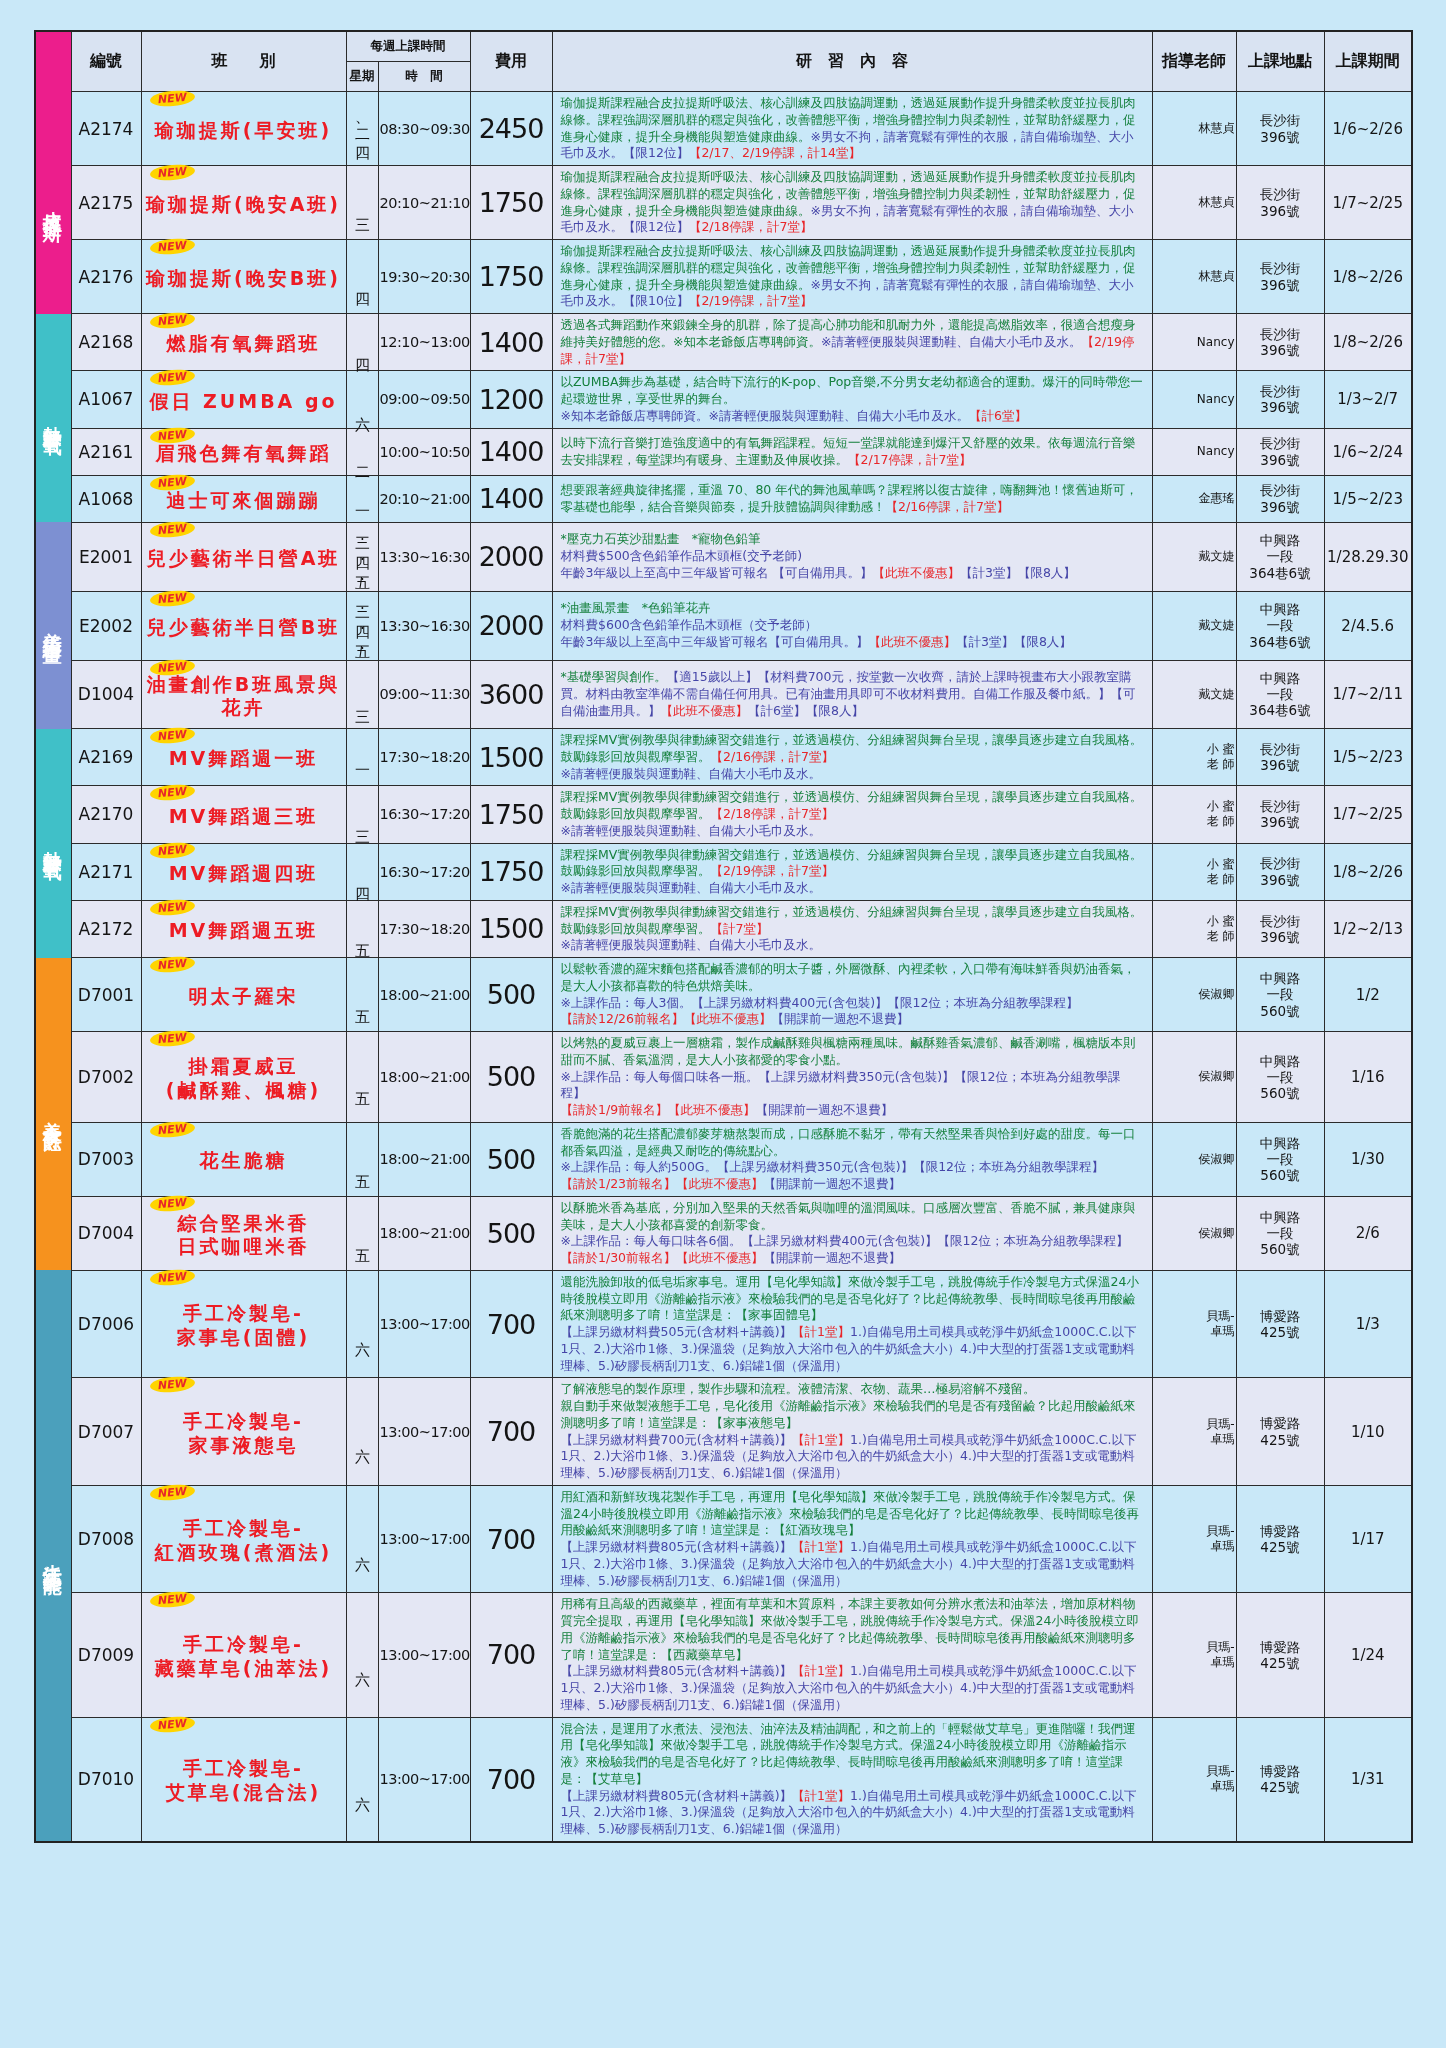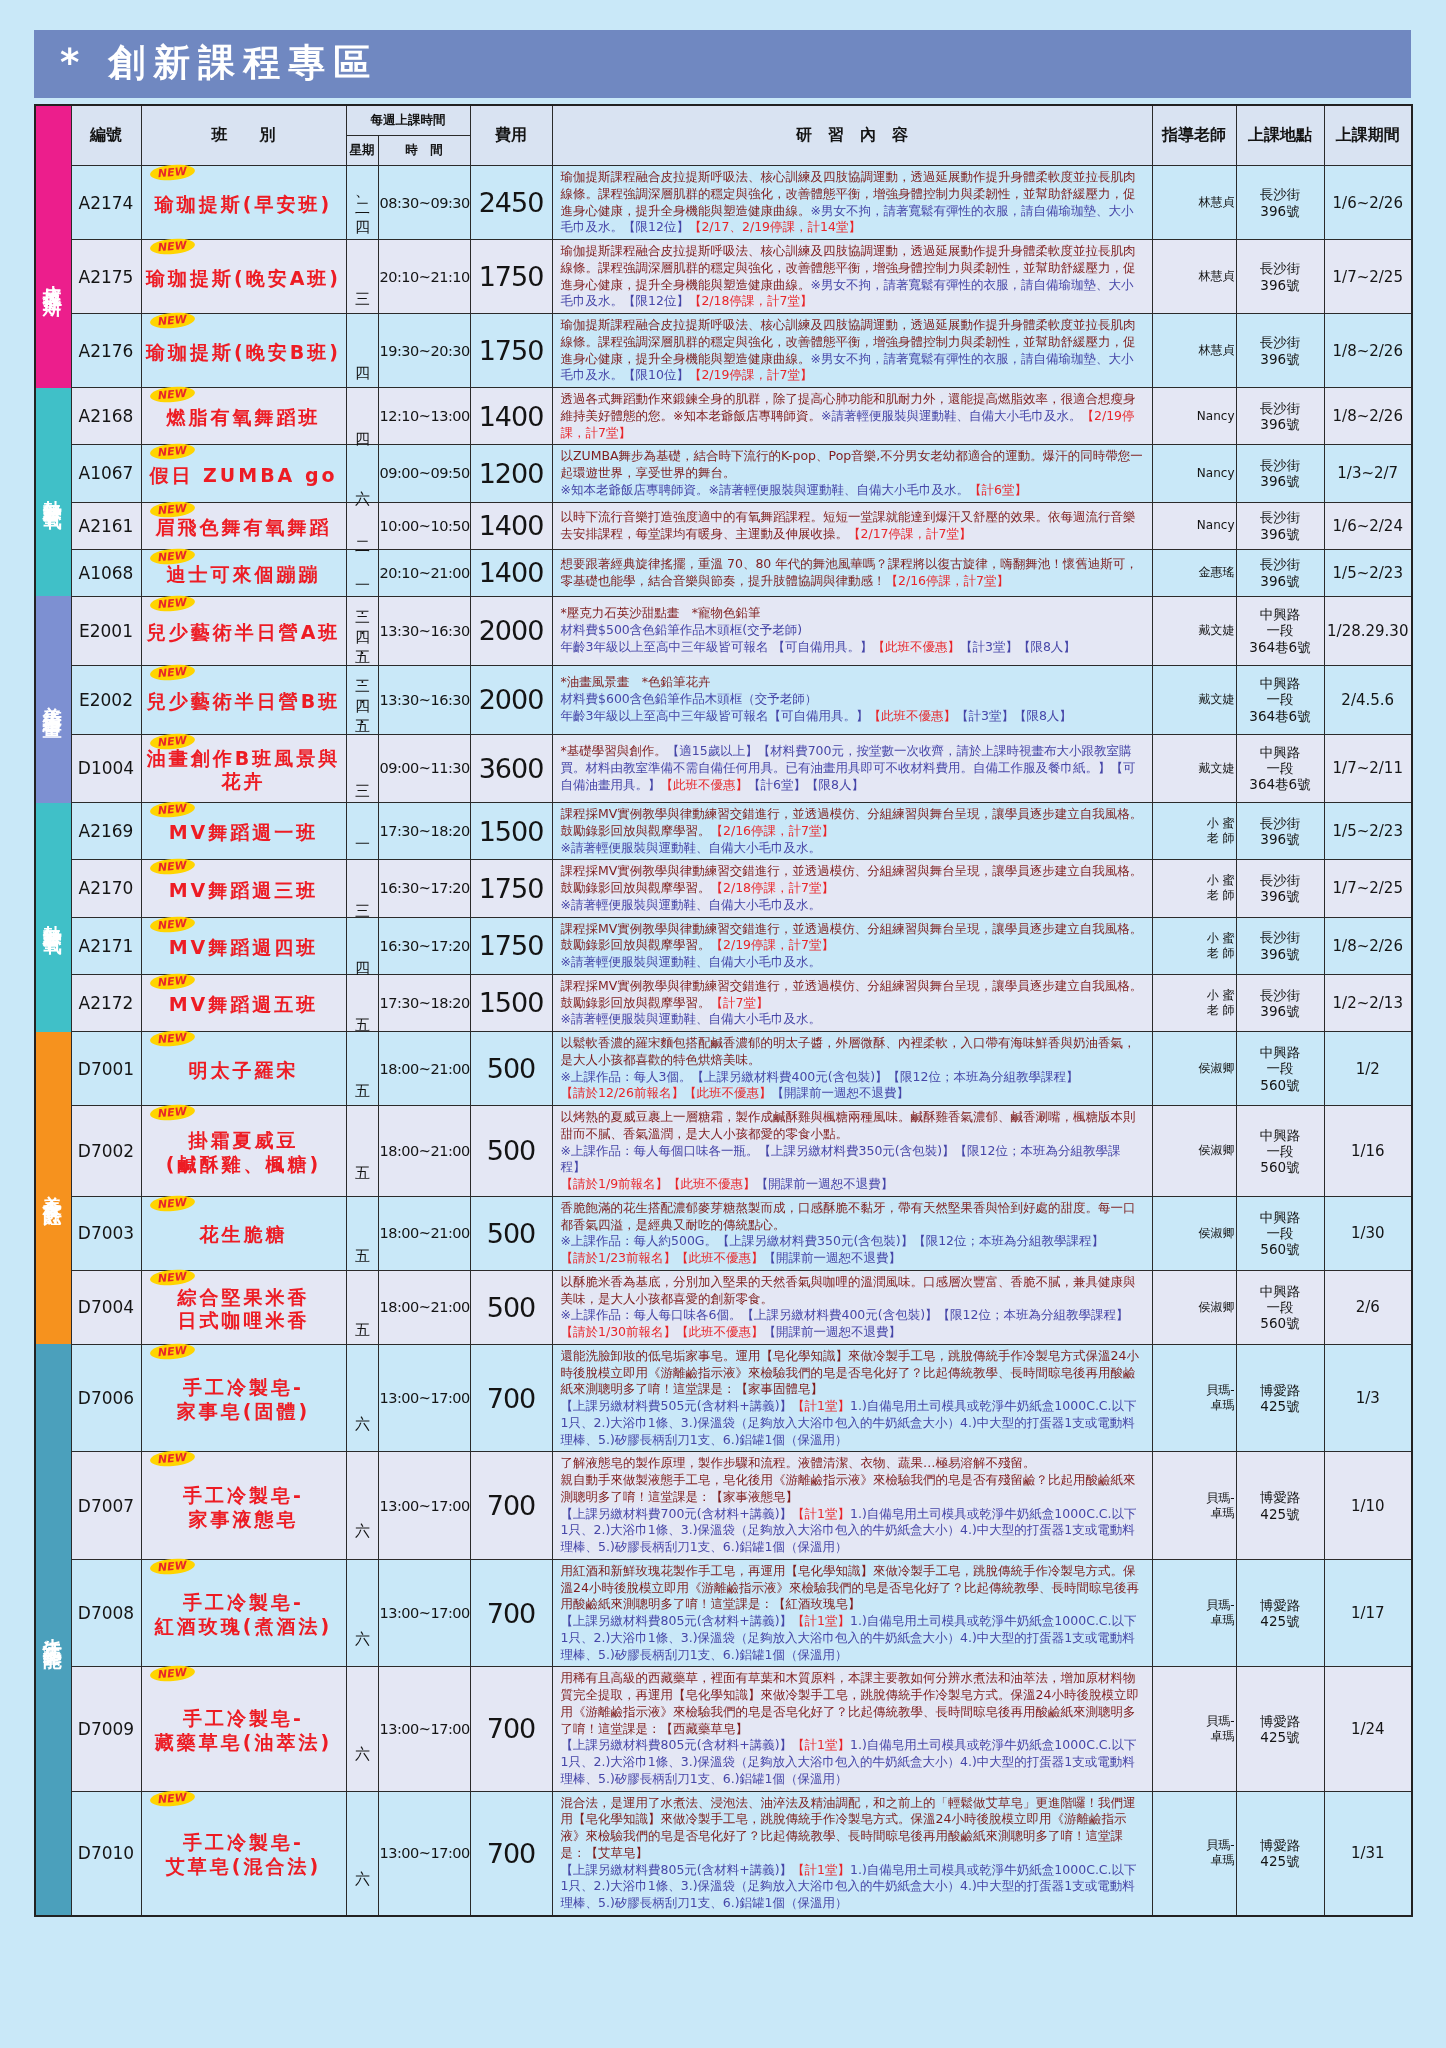--- a/index.html
+++ b/index.html
@@ -44,32 +44,31 @@
   }
   td.day{text-align:center;padding:2px 0;}
   .vert{
     writing-mode:vertical-rl;text-orientation:upright;
     display:inline-block;font-size:15px;letter-spacing:1px;line-height:1;
   }
   td.time{text-align:center;font-size:14.5px;letter-spacing:-0.5px;}
   td.fee{text-align:center;font-size:27px;font-weight:normal;letter-spacing:-1px;}
   td.content{padding:3px 8px;font-size:12.5px;line-height:1.34;text-align:left;}
   .seg{white-space:pre-line;}
-  .seg.k{color:#7f1d1d;margin-top:36px;}
+  .seg.k{color:#15803d;margin-top:36px;}
   .seg.b{color:#4646a8;}
   .seg.r{color:#e8262a;}
   td.teacher{text-align:right;font-size:12px;white-space:pre-line;line-height:1.25;}
   td.loc{text-align:center;font-size:13.5px;white-space:pre-line;line-height:1.2;}
   td.period{text-align:center;font-size:15px;}
 </style>
 </head>
 <body>
 
 <div class="page">
-  <div class="banner">* 創新課程專區</div>
   <table>
     <colgroup>
       <col style="width:36px">
         <col style="width:70px">
         <col style="width:205px">
       <col style="width:32px">
         <col style="width:92px">
         <col style="width:82px">
       <col style="width:600px">
         <col style="width:84px">

